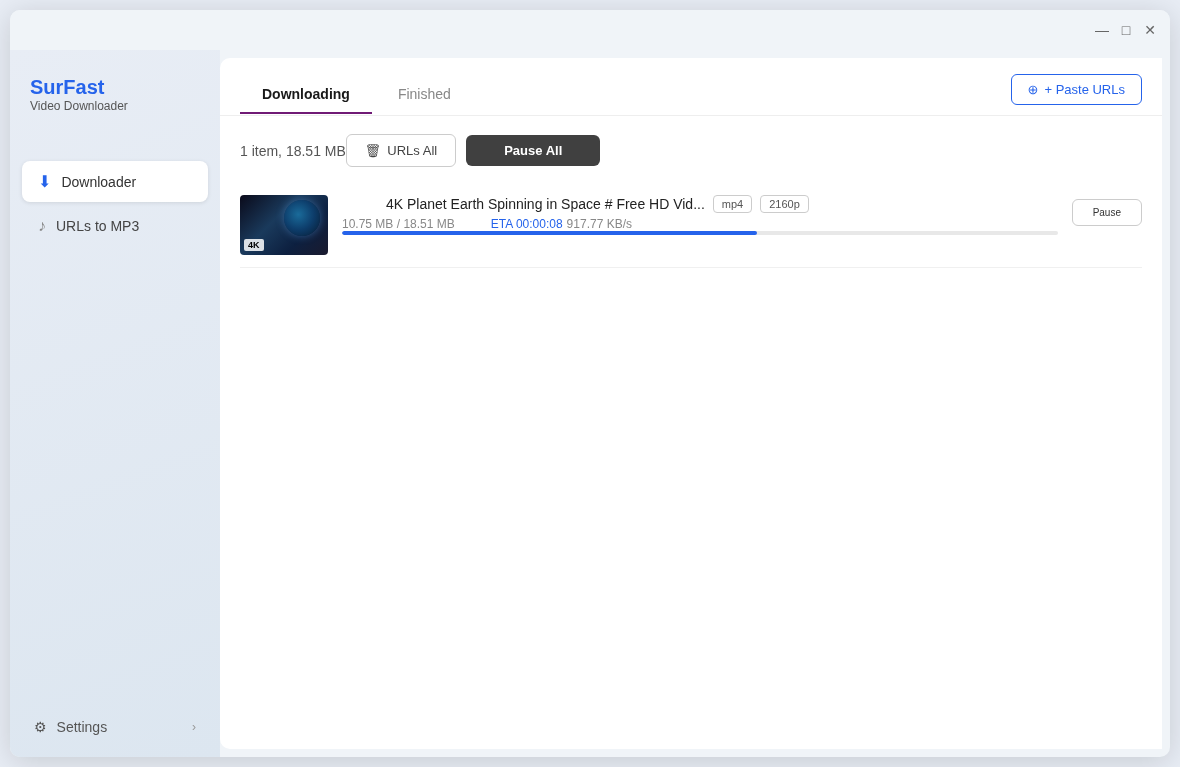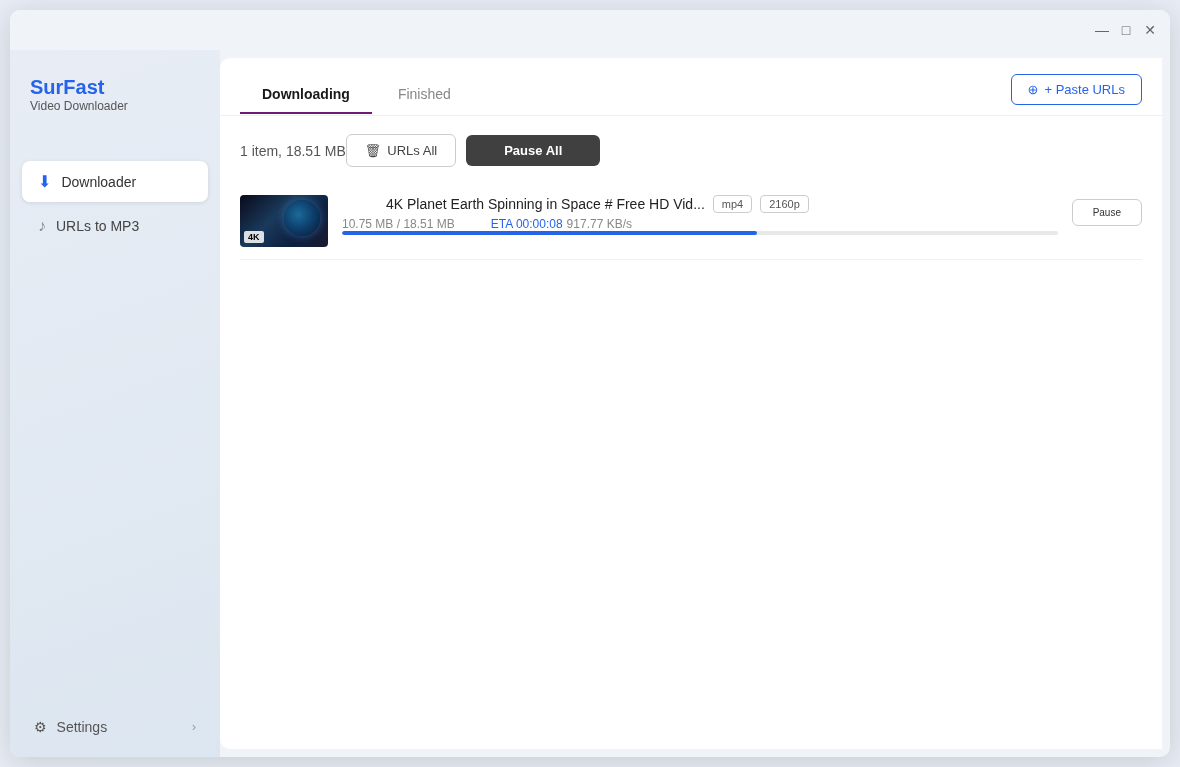--- a/index.html
+++ b/index.html
@@ -213,21 +213,21 @@
     .download-item {
       display: flex;
       align-items: flex-start;
       padding: 14px 0 12px;
       border-bottom: 1px solid #f0f0f0;
       gap: 14px;
       position: relative;
     }
     .download-thumbnail {
       width: 88px;
-      height: 52px;
+      height: 60px;
       border-radius: 4px;
       overflow: hidden;
       flex-shrink: 0;
       background: #1a1a2e;
       position: relative;
     }
     .thumb-inner {
       width: 100%;
       height: 100%;
       background: linear-gradient(135deg, #0a0a1a 0%, #1a3a5c 40%, #0d2040 70%, #1a1a2e 100%);

